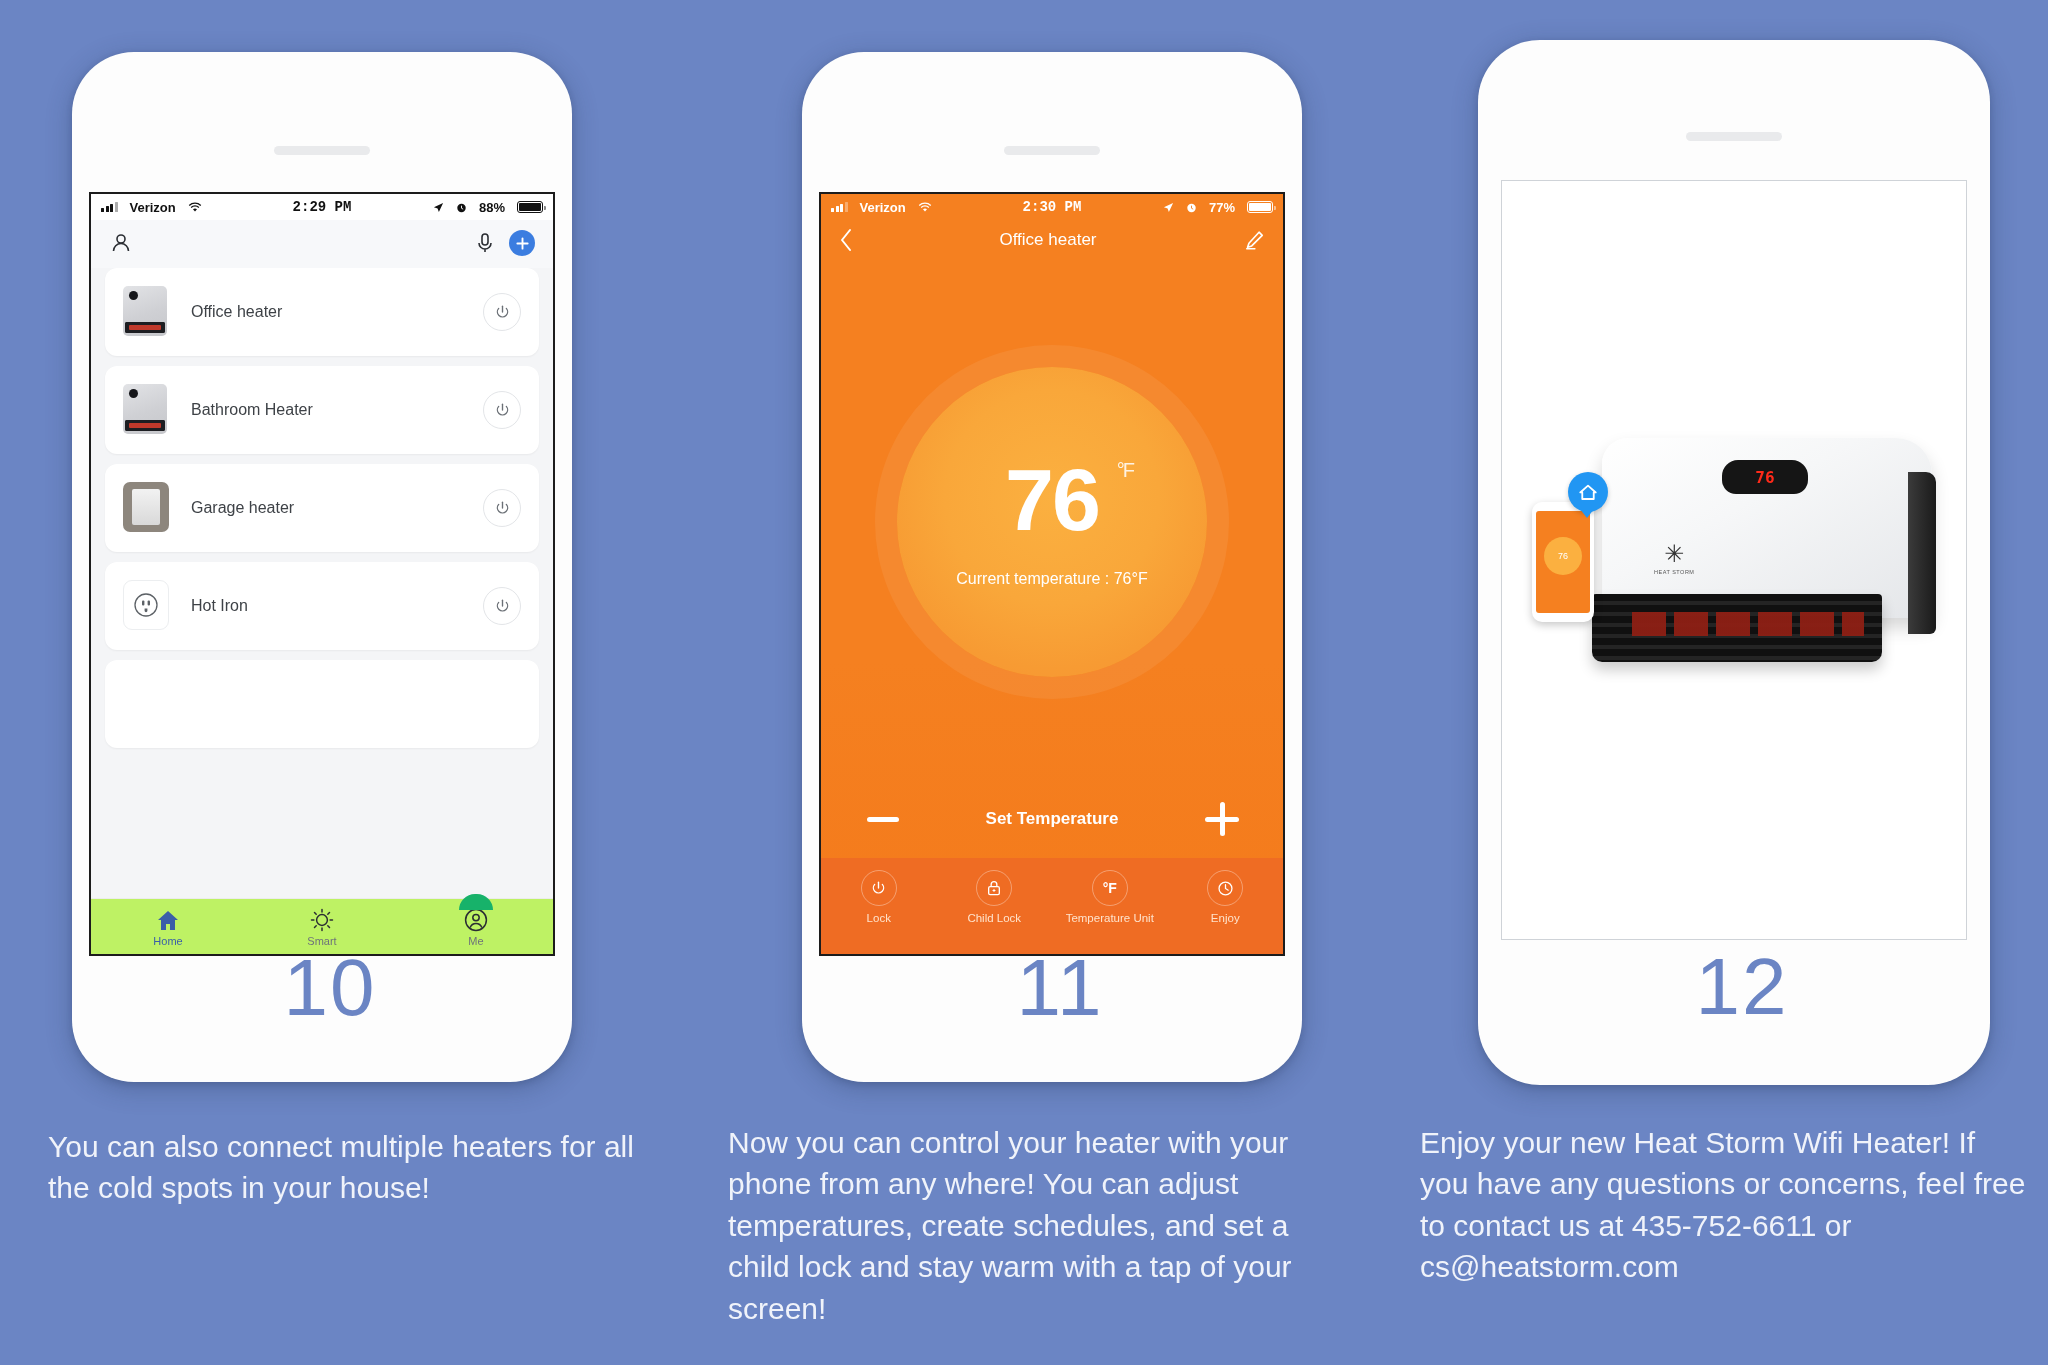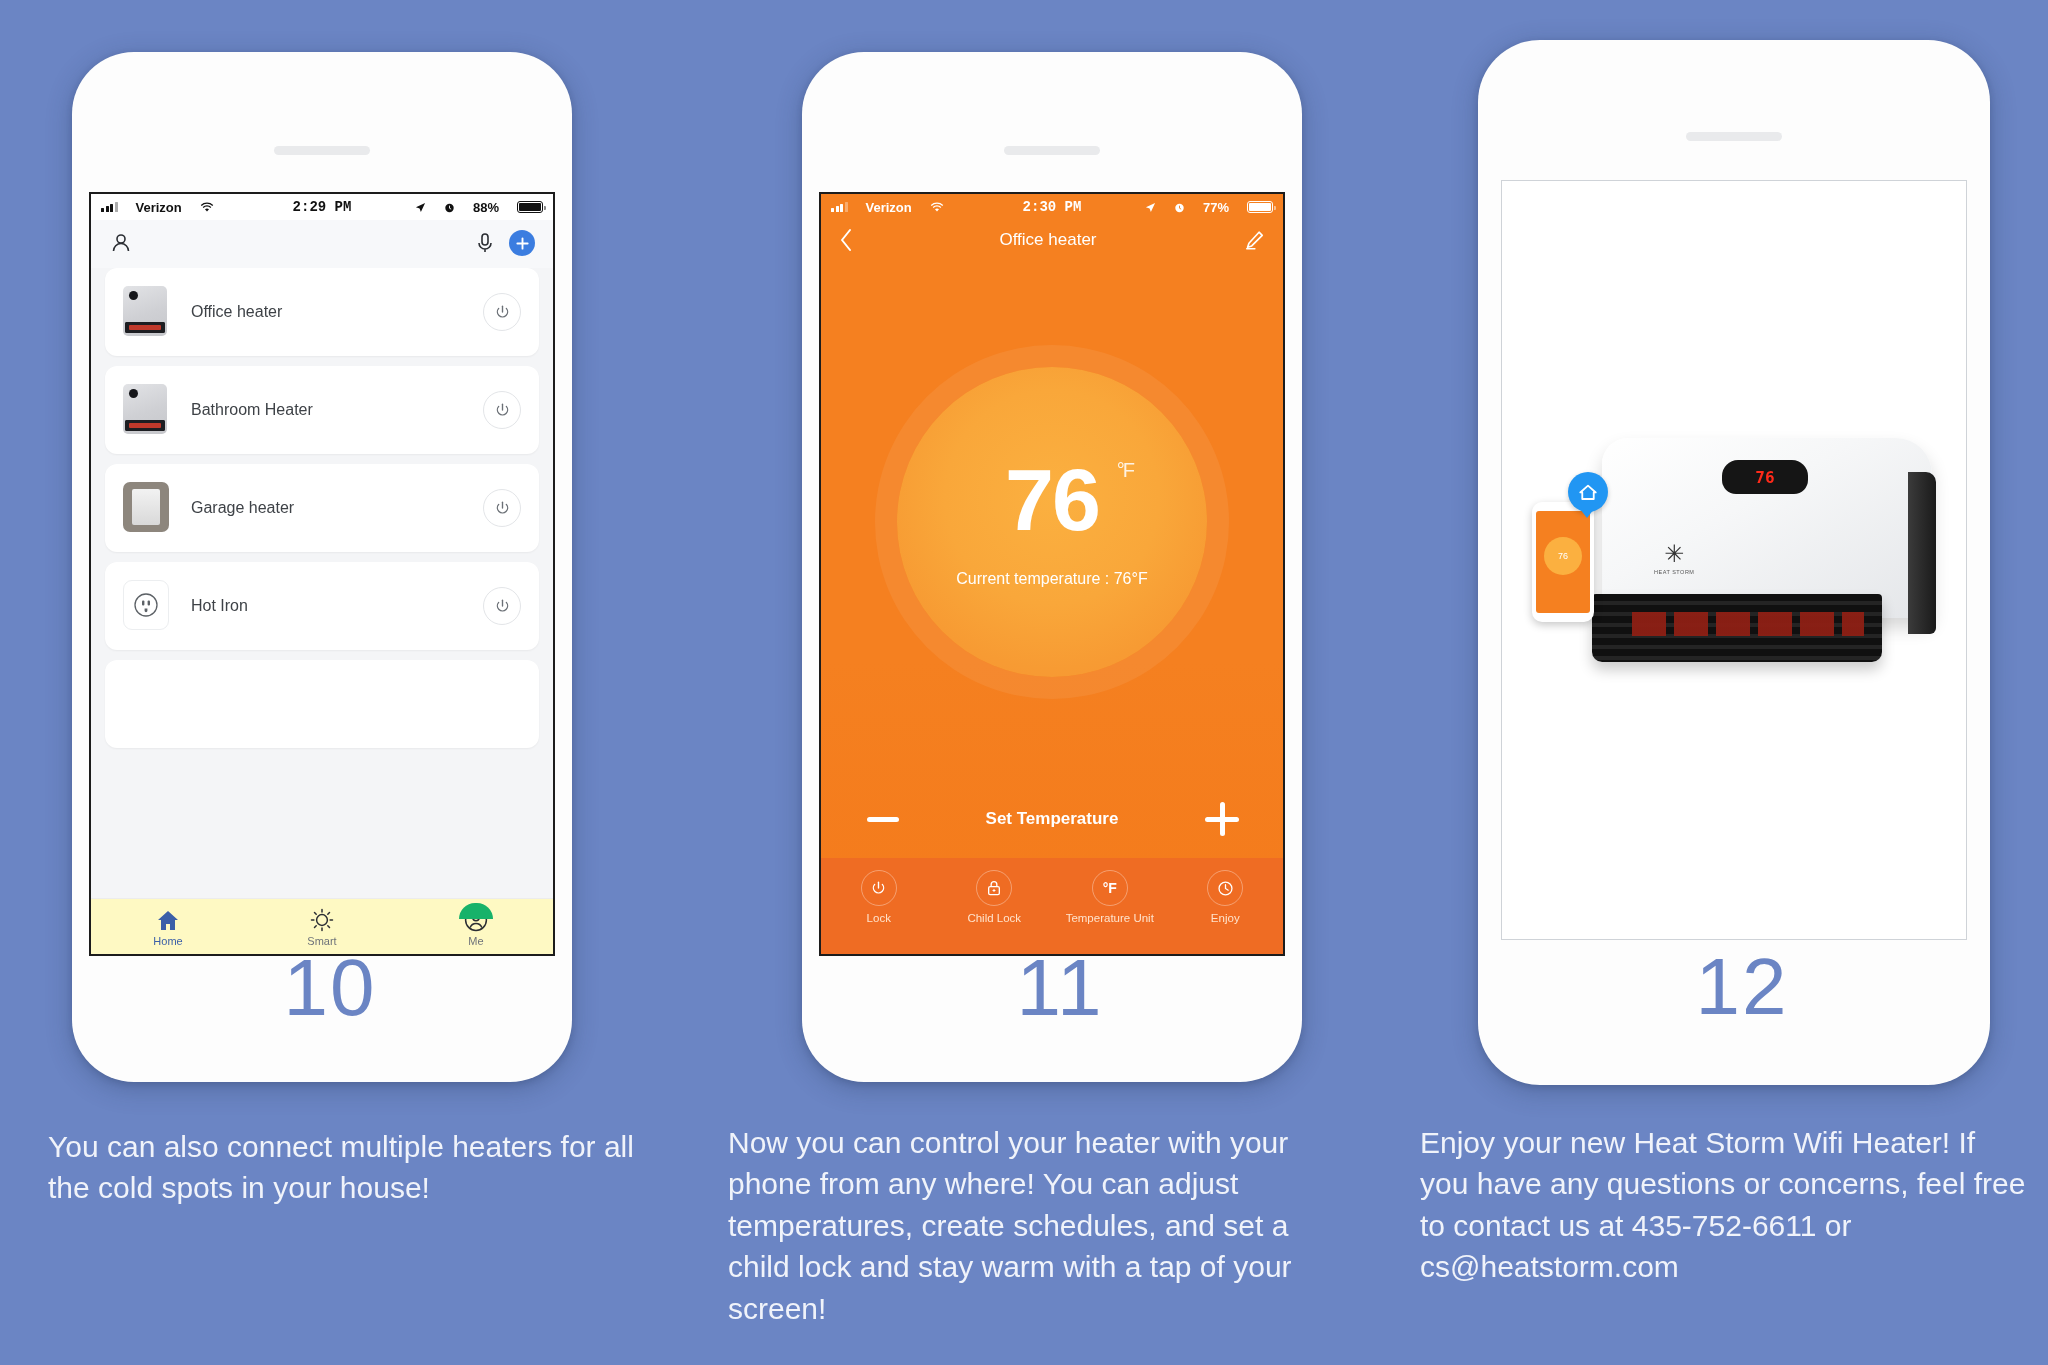--- a/index.html
+++ b/index.html
@@ -52,21 +52,21 @@
   .p3 .pagenum { bottom: 52px; }
 
   
   .statusbar {
     display: flex; align-items: center;
     height: 26px; padding: 0 10px;
     font-size: 13px; font-weight: bold;
     color: #111;
   }
   .statusbar.orange { color: #fff; background: #f58020; }
-  .sb-left, .sb-right { display: flex; align-items: center; gap: 18px; flex: 1; }
+  .sb-left, .sb-right { display: flex; align-items: center; gap: 12px; flex: 1; }
   .sb-right { justify-content: flex-end; }
   .sb-center { font-size: 14px; font-family: Liberation Mono, monospace; }
   .bars { display: flex; align-items: flex-end; gap: 1.5px; height: 10px; }
   .bars i { width: 3px; background: currentColor; border-radius: .5px; display: block; }
   .bars i:nth-child(1){height:4px}.bars i:nth-child(2){height:6px}
   .bars i:nth-child(3){height:8px}.bars i:nth-child(4){height:10px;opacity:.35}
   .batt {
     width: 26px; height: 12px; border: 1.4px solid currentColor;
     border-radius: 3px; position: relative; padding: 1.4px;
   }
@@ -119,22 +119,22 @@
   .outlet-ico{
     width:46px;height:50px;border-radius:9px;border:1px solid #eceef0;background:#fff;
     display:flex;align-items:center;justify-content:center;
   }
   .dev-name { flex:1; margin-left:22px; font-size:16px; color:#3e4247; }
   .pow-btn {
     width:38px;height:38px;border-radius:50%;border:1px solid #e3e5e8;
     display:flex;align-items:center;justify-content:center;
   }
   .tabbar {
-    position:absolute;left:0;right:0;bottom:0;height:58px;background:#fef9c3;
-    border-top:1px solid #ececec; display:flex;align-items:center;
+    position:absolute;left:0;right:0;bottom:0;height:58px;background:#bef264;
+    border-top:1px solid #ececec; display:flex;
   }
   .tab { flex:1; display:flex;flex-direction:column;align-items:center;justify-content:center;gap:3px; position:relative;}
   .tab span { font-size:11px; }
   .tab.active span { color:#3b5fa8; }
   .tab span.inactive { color:#6e737a; }
   .green-arc{
     position:absolute;top:-5px;left:50%;transform:translateX(-50%);
     width:34px;height:16px;border-radius:34px 34px 0 0;background:#17b26a;
   }
 

